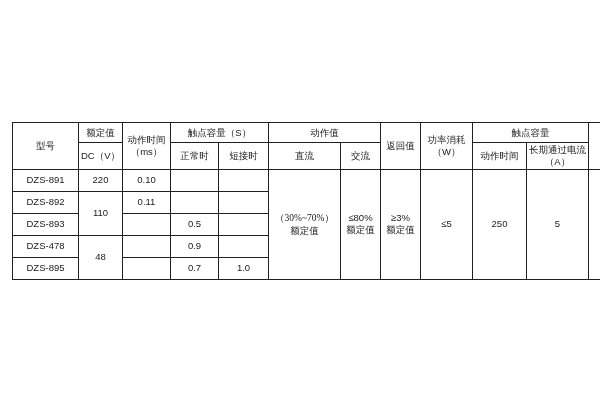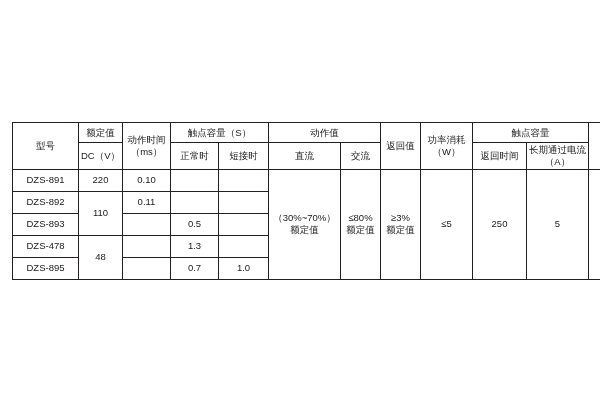--- a/index.html
+++ b/index.html
@@ -46,20 +46,21 @@
   .two-line {
     line-height: 1.3;
   }
   .model-cell {
     text-align: left;
     padding-left: 6px;
     font-size: 9.5px;
   }
   .nowrap {
     white-space: nowrap;
+    font-family: Liberation Serif, serif;
   }
 </style>
 </head>
 <body>
 
 <div id="sheet">
 
   <table class="spec">
     <colgroup>
       <col style="width:66px">
@@ -87,21 +88,21 @@
         <td rowspan="2" class="two-line">功率消耗（W）</td>
         <td colspan="2">触点容量</td>
         <td rowspan="2" class="two-line">质量（Kg）</td>
       </tr>
       <tr class="hdr">
         <td>DC（V）</td>
         <td>正常时</td>
         <td>短接时</td>
         <td>直流</td>
         <td>交流</td>
-        <td>返回时间</td>
+        <td>动作时间</td>
         <td class="two-line">长期通过电流（A）</td>
       </tr>
     </thead>
 
     <tbody>
       <tr class="body-row">
         <td class="model-cell">DZS-891</td>
         <td>220</td>
         <td>0.10</td>
         <td></td>
@@ -136,21 +137,21 @@
         <td class="model-cell">DZS-893</td>
         <td></td>
         <td>0.5</td>
         <td></td>
       </tr>
 
       <tr class="body-row">
         <td class="model-cell">DZS-478</td>
         <td rowspan="2">48</td>
         <td></td>
-        <td>1.3</td>
+        <td>0.9</td>
         <td></td>
       </tr>
 
       <tr class="body-row">
         <td class="model-cell">DZS-895</td>
         <td></td>
         <td>0.7</td>
         <td>1.0</td>
       </tr>
     </tbody>

